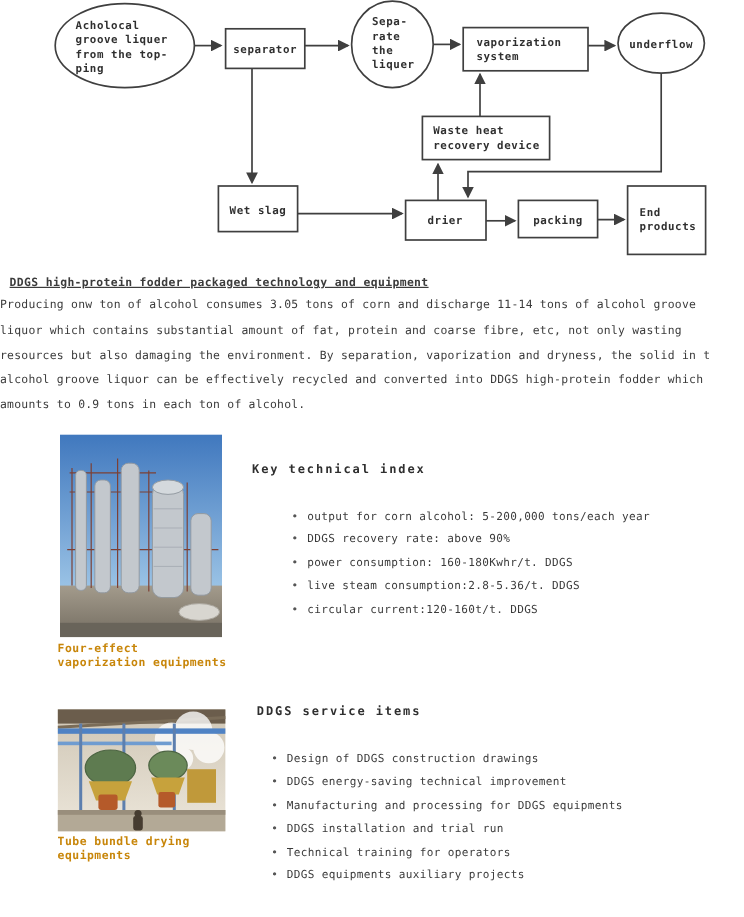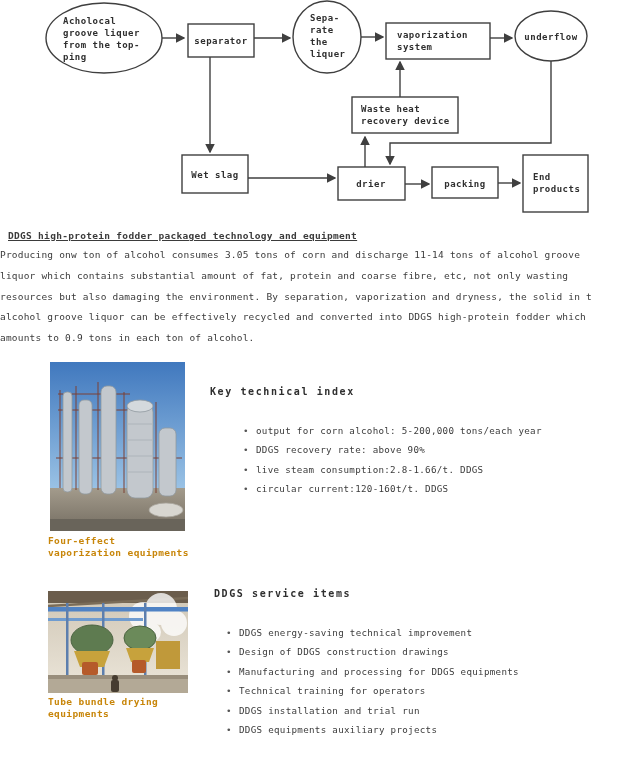--- a/index.html
+++ b/index.html
@@ -190,21 +190,22 @@
       <rect x="0" y="157" width="135" height="12" fill="#69645a"></rect>
     </svg>
   </div>
   <div class="caption caption-1">Four-effect
 vaporization equipments</div>
 
   <h3 class="section-heading heading-key">Key technical index</h3>
   <ul class="bullet-list list-key">
     <li>output for corn alcohol: 5-200,000 tons/each year</li>
     <li>DDGS recovery rate: above 90%</li>
-    <li>live steam consumption:2.8-1.66/t. DDGS</li>
+    <li>power consumption: 160-180Kwhr/t. DDGS</li>
+    <li>live steam consumption:2.8-5.36/t. DDGS</li>
     <li>circular current:120-160t/t. DDGS</li>
   </ul>
 
   <div class="photo photo-2">
     <svg width="140" height="102" viewBox="0 0 140 102">
       <defs>
         <linearGradient id="bg2" x1="0" y1="0" x2="0" y2="1">
           <stop offset="0" stop-color="#cfc6b5"></stop>
           <stop offset="1" stop-color="#ece6da"></stop>
         </linearGradient>
@@ -236,21 +237,21 @@
       <rect x="0" y="84" width="140" height="4" fill="#998e7c"></rect>
       <circle cx="67" cy="87" r="3" fill="#463c30"></circle>
       <rect x="63" y="89" width="8" height="12" rx="2" fill="#463c30"></rect>
     </svg>
   </div>
   <div class="caption caption-2">Tube bundle drying
 equipments</div>
 
   <h3 class="section-heading heading-service">DDGS service items</h3>
   <ul class="bullet-list list-service">
+    <li>Design of DDGS construction drawings</li>
     <li>DDGS energy-saving technical improvement</li>
-    <li>Design of DDGS construction drawings</li>
     <li>Manufacturing and processing for DDGS equipments</li>
+    <li>DDGS installation and trial run</li>
     <li>Technical training for operators</li>
-    <li>DDGS installation and trial run</li>
     <li>DDGS equipments auxiliary projects</li>
   </ul>
 
 </div>
 
 </body></html>

